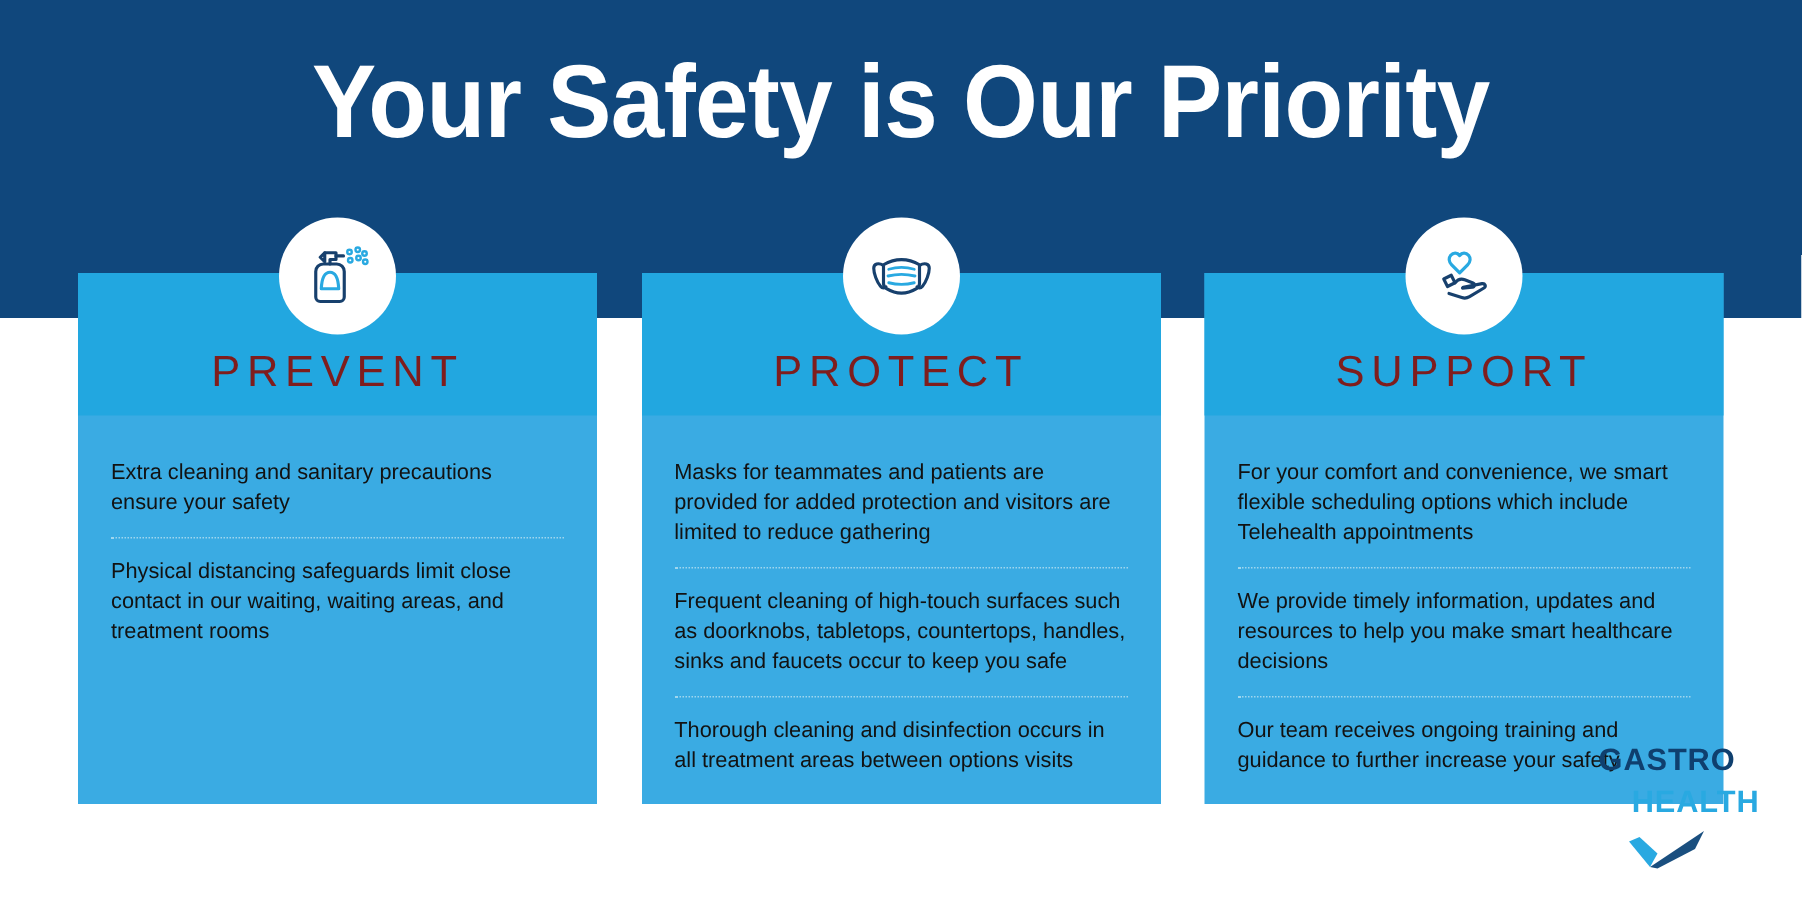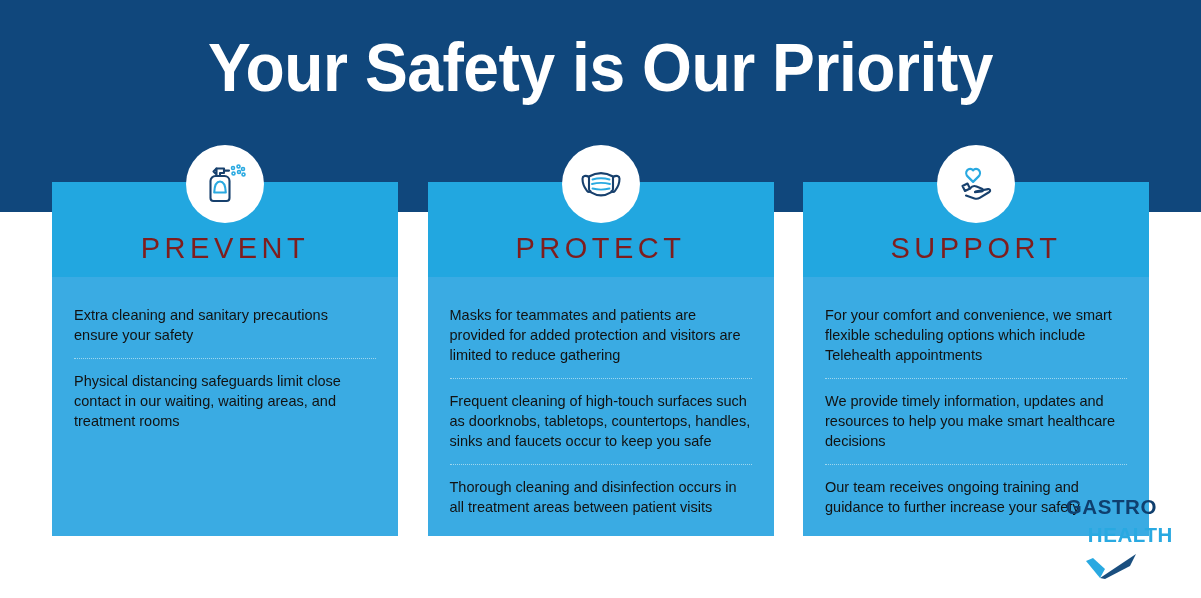--- a/index.html
+++ b/index.html
@@ -179,21 +179,21 @@
             <path d="M17.5 30.5 c5.5 1.4 11.5 1.4 17 0"></path>
           </g>
         </svg>
       </div>
       <div class="panel-header">
         <div class="panel-title">PROTECT</div>
       </div>
       <div class="panel-body">
         <div class="item">Masks for teammates and patients are provided for added protection and visitors are limited to reduce gathering</div>
         <div class="item">Frequent cleaning of high-touch surfaces such as doorknobs, tabletops, countertops, handles, sinks and faucets occur to keep you safe</div>
-        <div class="item">Thorough cleaning and disinfection occurs in all treatment areas between patient visits</div>
+        <div class="item">Thorough cleaning and disinfection occurs in all treatment areas between options visits</div>
       </div>
     </div>
 
     <div class="panel">
       <div class="icon-circle">
         <svg width="52" height="52" viewBox="0 0 52 52">
           <path d="M29 12.2 c-1.6 -1.9 -4.4 -1.9 -5.9 0.2 c-1.5 -2.1 -4.3 -2.1 -5.9 -0.2 c-1.6 1.9 -1.2 4.6 0.6 6.4 l5.3 5.3 l5.3 -5.3 c1.8 -1.8 2.2 -4.5 0.6 -6.4 Z" fill="none" stroke="#29a9e1" stroke-width="2.2" stroke-linejoin="round"></path>
           <g fill="none" stroke="#17406d" stroke-width="2.1" stroke-linejoin="round" stroke-linecap="round">
             <path d="M12.5 28 l5 -2.5 l2.5 5 l-5 2.5 Z"></path>
             <path d="M20 30.5 c2 -2.5 4 -3 6.5 -2 l5.5 2.2 c1.4 0.6 1.2 2.6 -0.4 2.8 l-6.6 0.6"></path>

